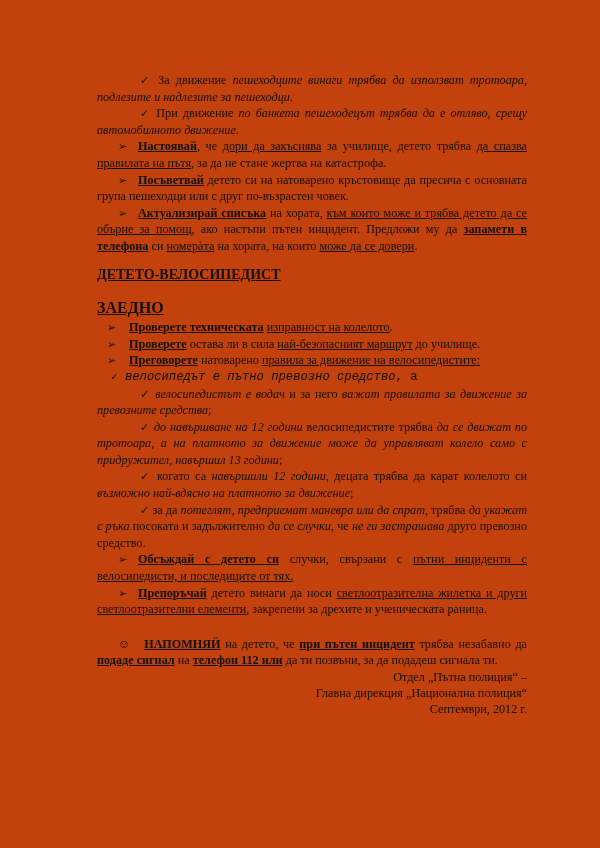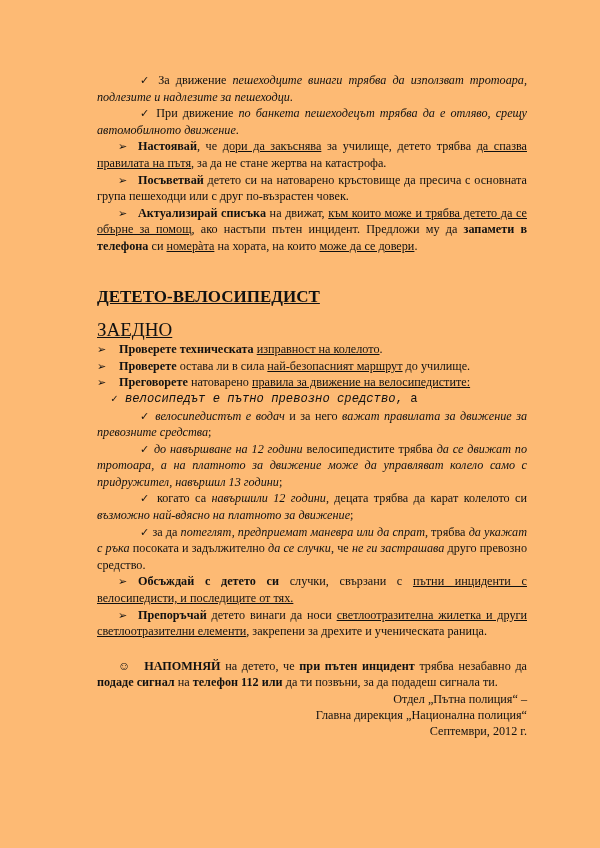--- a/index.html
+++ b/index.html
@@ -1,52 +1,52 @@
 <!DOCTYPE html>
 <html><head>
 <meta charset="utf-8">
 <style>
   html, body { margin: 0; padding: 0; background: #ffffff; }
   body { width: 600px; height: 848px; position: relative; overflow: hidden;
          font-family: "Liberation Serif", "DejaVu Serif", serif; color: #111; }
-  .page { position: absolute; left: 0; top: 0; width: 600px; height: 848px; background: #fdba74; }
+  .page { position: absolute; left: 0; top: 0; width: 600px; height: 848px; background: #c2410c; }
   .content { position: absolute; left: 97px; top: 72px; width: 430px; font-size: 12.2px; line-height: 16.6px; }
   p { margin: 0; text-align: justify; }
   .ind2 { text-indent: 21px; }
   .ind-check { text-indent: 43px; }
   .ind-check-sm { padding-left: 14px; font-family: Liberation Mono, monospace; }
   .bullet-arrow { display: inline-block; width: 20px; text-indent: 0; font-size: 11px; }
   .check { font-size: 11px; }
   i { font-style: italic; }
-  b { font-weight: bold; }
+  b { font-weight: bold; text-decoration: underline; }
   u { text-decoration: underline; }
-  .section-head { margin-top: 34px; font-weight: bold; text-decoration: underline; font-size: 17px; }
-  .zaedno { margin-top: 14px; font-weight: normal; text-decoration: underline; font-size: 19px; line-height: 22px; }
-  .list-arrow { padding-left: 0; }
+  .section-head { margin-top: 12px; font-weight: bold; text-decoration: underline; font-size: 14px; }
+  .zaedno { margin-top: 14px; font-weight: bold; text-decoration: underline; font-size: 16px; line-height: 22px; }
+  .list-arrow { padding-left: 0; margin-left: 10px; }
   .list-arrow .bullet-arrow { margin-left: 0; width: 22px; }
   .gap { height: 18px; }
   .sign { text-align: right; line-height: 16px; }
   .sign p { text-align: right; }
   .smiley { font-size: 12px; }
 </style>
 </head>
 <body>
 
 <div class="page">
   <div class="content">
 
     <p class="ind-check"><span class="check">✓</span> <span>За движение </span><i>пешеходците винаги трябва да използват тротоара, подлезите и надлезите за пешеходци</i><span>.</span></p>
 
     <p class="ind-check"><span class="check">✓</span> <span>При движение </span><i>по банкета пешеходецът трябва да е отляво, срещу автомобилното движение</i><span>.</span></p>
 
     <p class="ind2"><span class="bullet-arrow">➢</span><b>Настоявай</b><span>, че </span><u>дори да закъснява</u><span> за училище, детето трябва </span><u>да спазва правилата на пътя</u><span>, за да не стане жертва на катастрофа.</span></p>
 
     <p class="ind2"><span class="bullet-arrow">➢</span><b>Посъветвай</b><span> детето си на натоварено кръстовище да пресича с основната група пешеходци или с друг по-възрастен човек.</span></p>
 
-    <p class="ind2"><span class="bullet-arrow">➢</span><b>Актуализирай списъка</b><span> на движат, </span><u>към които може и трябва детето да се обърне за помощ</u><span>, ако настъпи пътен инцидент. Предложи му да </span><b>запамети в телефона</b><span> си </span><u>номерàта</u><span> на хората, на които </span><u>може да се довери</u><span>.</span></p>
+    <p class="ind2"><span class="bullet-arrow">➢</span><b>Актуализирай списъка</b><span> на хората, </span><u>към които може и трябва детето да се обърне за помощ</u><span>, ако настъпи пътен инцидент. Предложи му да </span><b>запамети в телефона</b><span> си </span><u>номерàта</u><span> на хората, на които </span><u>може да се довери</u><span>.</span></p>
 
     <div class="section-head">ДЕТЕТО-ВЕЛОСИПЕДИСТ</div>
     <div class="zaedno">ЗАЕДНО</div>
 
     <p class="list-arrow"><span class="bullet-arrow">➢</span><b>Проверете техническата</b><span> </span><u>изправност на колелото</u><span>.</span></p>
 
     <p class="list-arrow"><span class="bullet-arrow">➢</span><b>Проверете</b><span> остава ли в сила </span><u>най-безопасният маршрут</u><span> до училище.</span></p>
 
     <p class="list-arrow"><span class="bullet-arrow">➢</span><b>Преговорете</b><span> натоварено </span><u>правила за движение на велосипедистите:</u></p>
 

